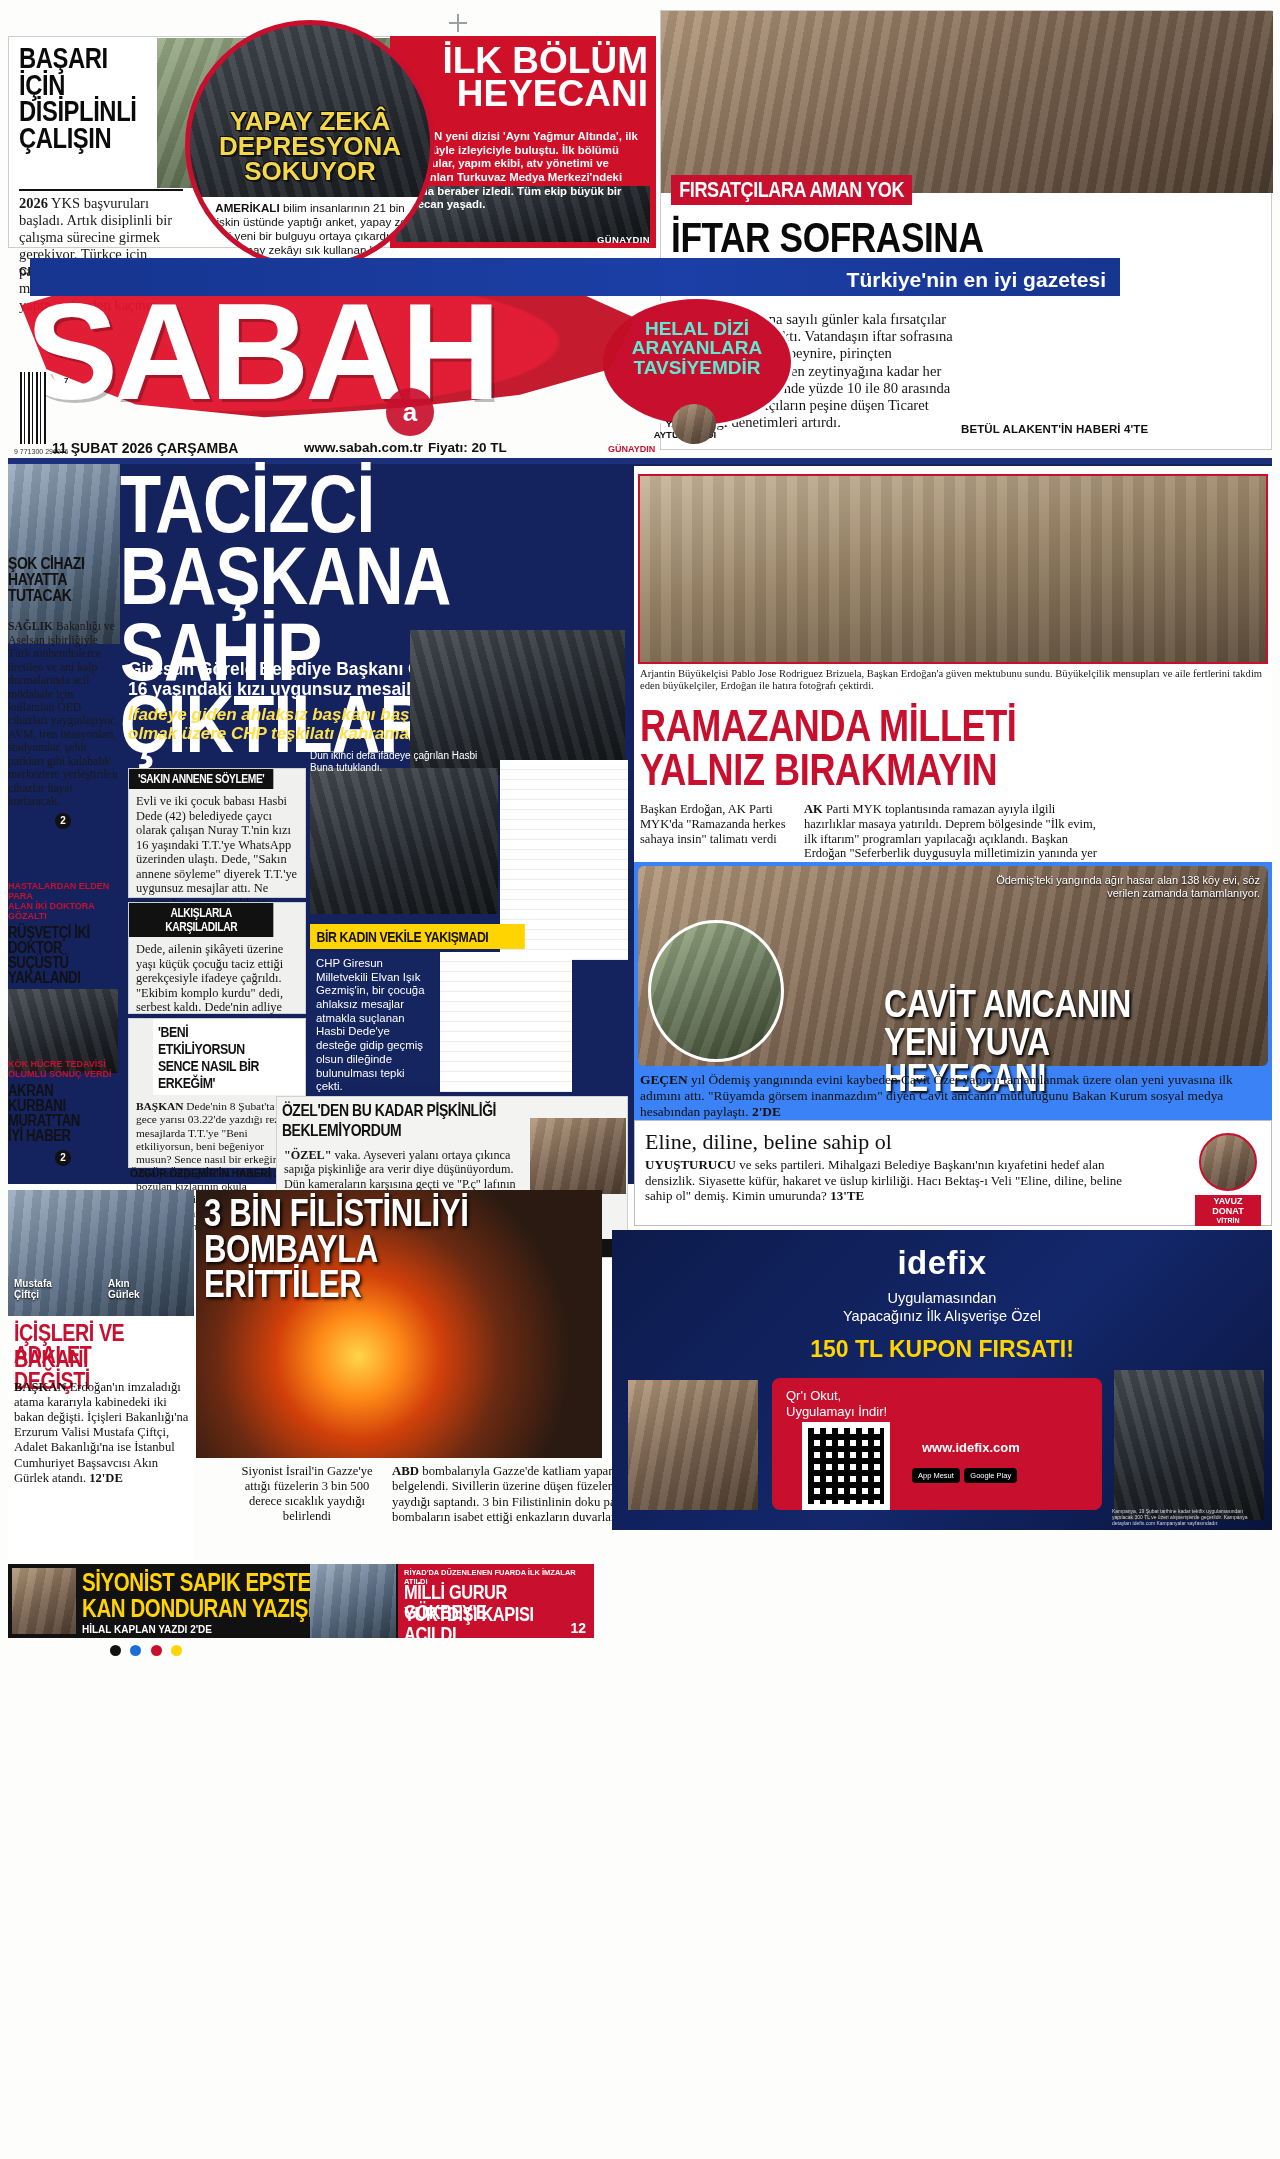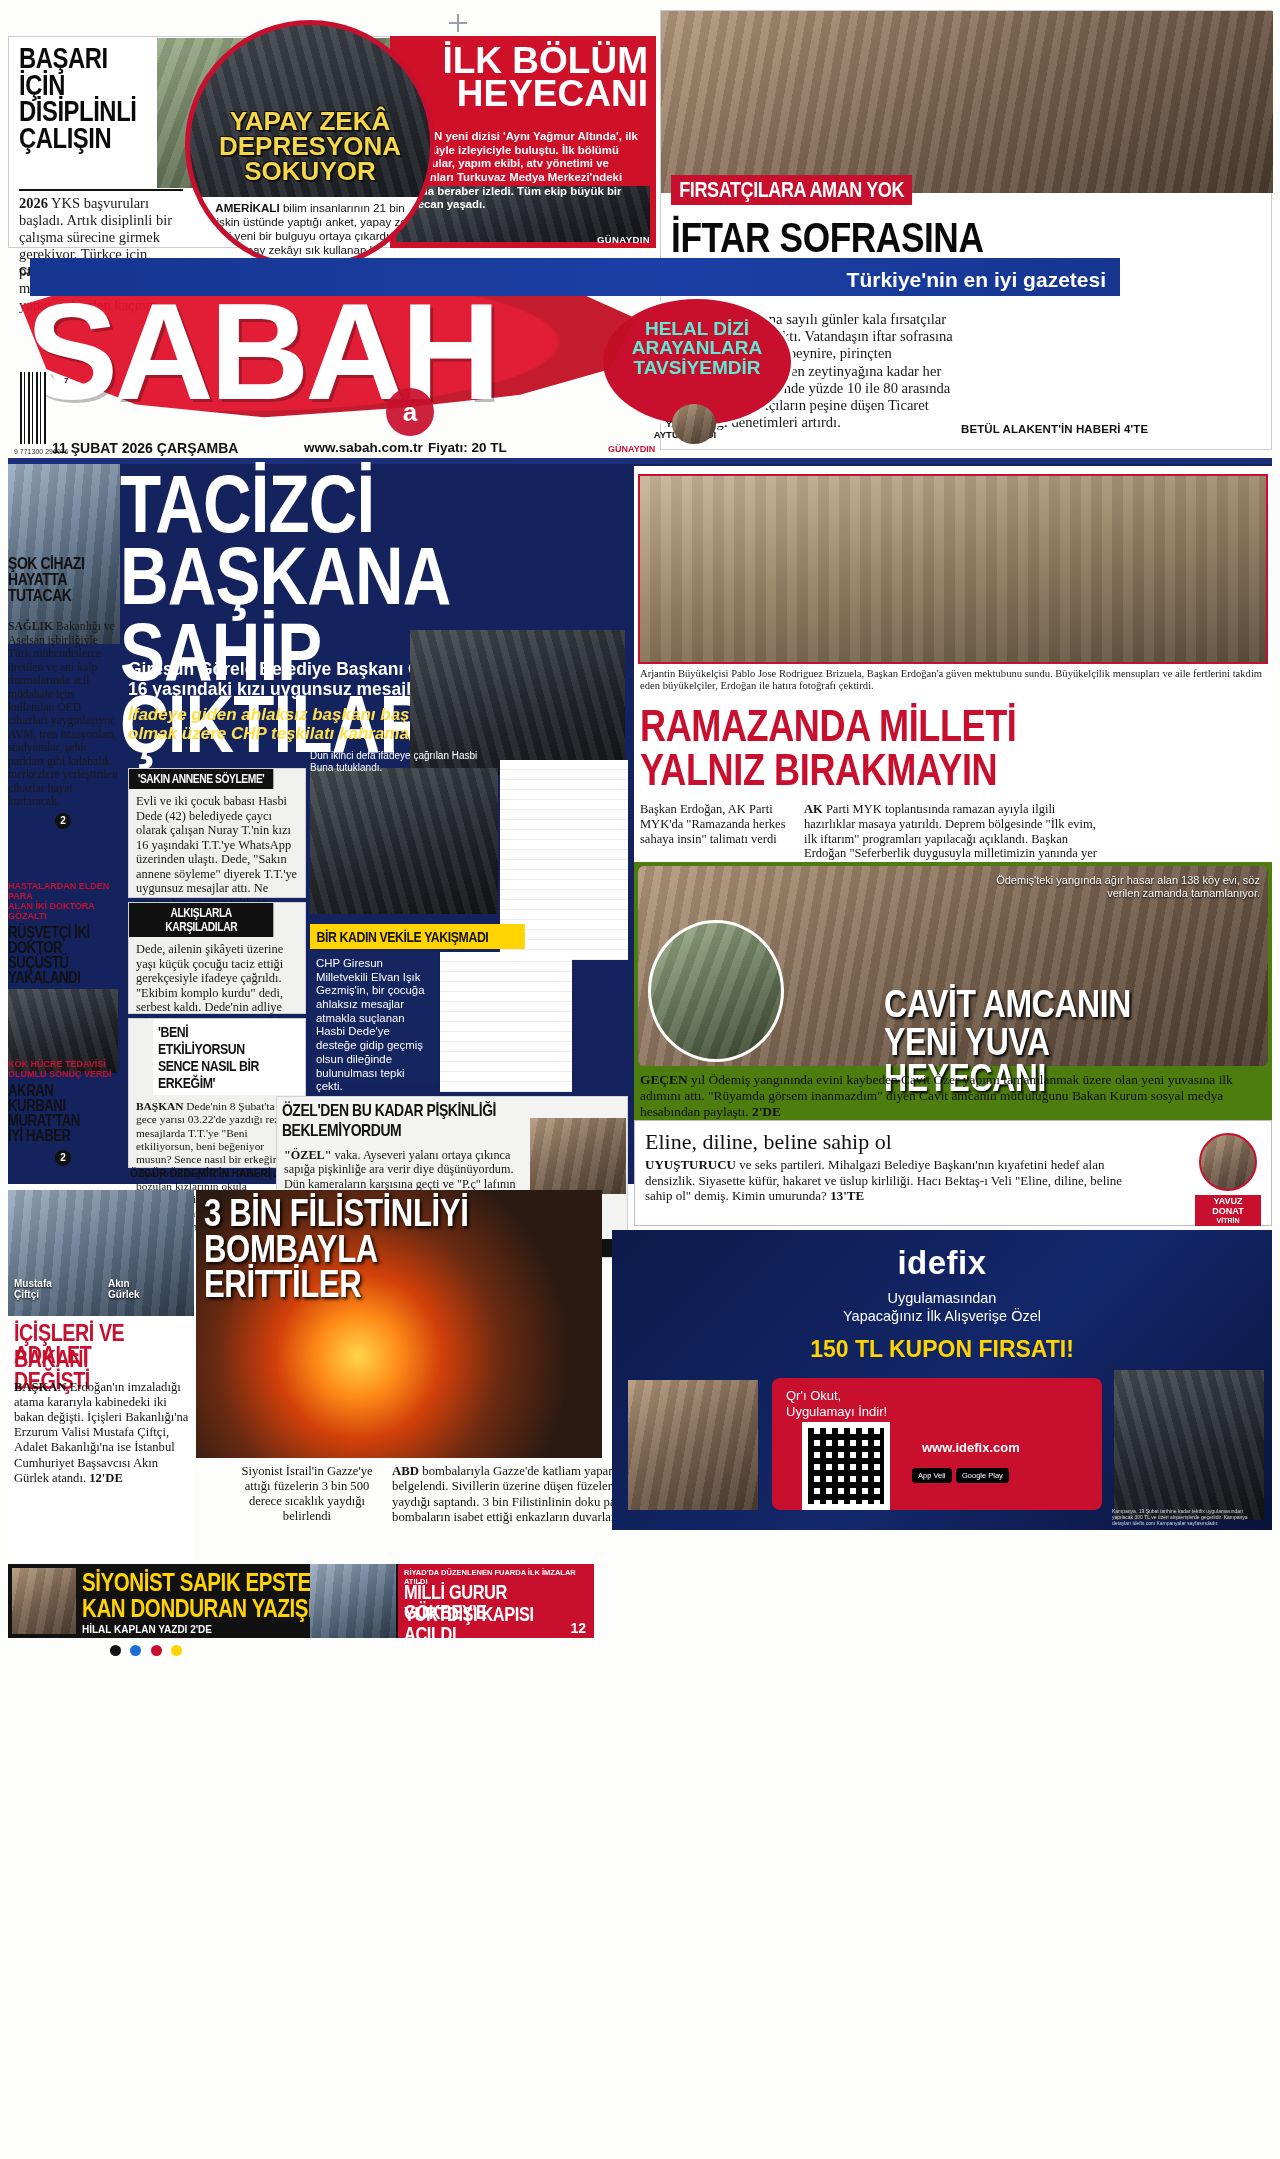--- a/index.html
+++ b/index.html
@@ -336,21 +336,21 @@
     <div class="abs redhl cond" style="left:6px; top:240px; font-size:44px;">RAMAZANDA MİLLETİ</div>
     <div class="abs redhl cond" style="left:6px; top:284px; font-size:44px;">YALNIZ BIRAKMAYIN</div>
     <div class="abs" style="left:6px; top:336px; width:150px; font-family:'Liberation Serif',serif; font-size:12.5px; line-height:1.18; color:#111;">Başkan Erdoğan, AK Parti MYK'da "Ramazanda herkes sahaya insin" talimatı verdi</div>
     <div class="abs" style="left:170px; top:336px; width:300px; font-family:'Liberation Serif',serif; font-size:12.5px; line-height:1.18; color:#111;">
       <b>AK</b>
       <span>Parti MYK toplantısında ramazan ayıyla ilgili hazırlıklar masaya yatırıldı. Deprem bölgesinde "İlk evim, ilk iftarım" programları yapılacağı açıklandı. Başkan Erdoğan "Seferberlik duygusuyla milletimizin yanında yer alın" dedi.</span>
       <b>10'DA</b>
     </div>
   </div>
 
-  <div class="abs" style="left:634px; top:862px; width:638px; height:324px; background:#4d7c0f;">
+  <div class="abs" style="left:634px; top:862px; width:638px; height:324px; background:#3b82f6;">
     <div class="abs photo ph-warm" style="left:4px; top:4px; width:630px; height:200px; border-radius:6px;"></div>
     <div class="abs cap-white" style="left:330px; top:12px; width:296px; text-align:right; font-size:11px; text-shadow:0 1px 2px #000;">Ödemiş'teki yangında ağır hasar alan 138 köy evi, söz verilen zamanda tamamlanıyor.</div>
     <div class="abs photo ph-green" style="left:14px; top:58px; width:136px; height:142px; border-radius:50%; border:3px solid #fff;"></div>
     <div class="abs blackhl cond" style="left:250px; top:124px; font-size:39px; color:#fff; text-shadow:2px 2px 3px #000;">CAVİT AMCANIN</div>
     <div class="abs blackhl cond" style="left:250px; top:162px; font-size:39px; color:#fff; text-shadow:2px 2px 3px #000;">YENİ YUVA HEYECANI</div>
     <div class="abs" style="left:6px; top:210px; width:626px; font-family:'Liberation Serif',serif; font-size:13.4px; line-height:1.2; color:#111;">
       <b>GEÇEN</b>
       <span>yıl Ödemiş yangınında evini kaybeden Cavit Özer yapımı tamamlanmak üzere olan yeni yuvasına ilk adımını attı. "Rüyamda görsem inanmazdım" diyen Cavit amcanın mutluluğunu Bakan Kurum sosyal medya hesabından paylaştı.</span>
       <b>2'DE</b>
     </div>
@@ -419,21 +419,21 @@
     <div class="abs" style="left:160px; top:148px; width:330px; height:132px; background:#c8102e; border-radius:8px;">
       <div class="abs" style="left:14px; top:10px; width:200px; color:#fff; font-size:13px; line-height:1.2;">
         <div>Qr'ı Okut,</div>
         <div>Uygulamayı İndir!</div>
       </div>
       <div class="abs qr" style="left:30px; top:44px;">
         <div class="qr-grid"></div>
       </div>
       <div class="abs" style="left:150px; top:62px; color:#fff; font-size:13px; font-weight:700;">www.idefix.com</div>
       <div class="abs" style="left:140px; top:86px;">
-        <span class="store-pill">App Veli</span>
+        <span class="store-pill">App Mesut</span>
         <span class="store-pill">Google Play</span>
       </div>
     </div>
     <div class="abs photo ph-warm" style="left:16px; top:150px; width:130px; height:130px;"></div>
     <div class="abs photo ph-dark" style="right:8px; top:140px; width:150px; height:150px;"></div>
     <div class="abs" style="left:500px; bottom:4px; width:150px; color:#cfd4e4; font-size:5px; line-height:1.2;">Kampanya, 19 Şubat tarihine kadar tektfix uygulamasından yapılacak 300 TL ve üzeri alışverişlerde geçerlidir. Kampanya detayları idefix.com Kampanyalar sayfasındadır.</div>
   </div>
 
   <div class="abs bstrip" style="left:8px; top:1564px; width:586px; height:74px;">
     <div class="abs photo ph-warm" style="left:4px; top:4px; width:64px; height:66px;"></div>

